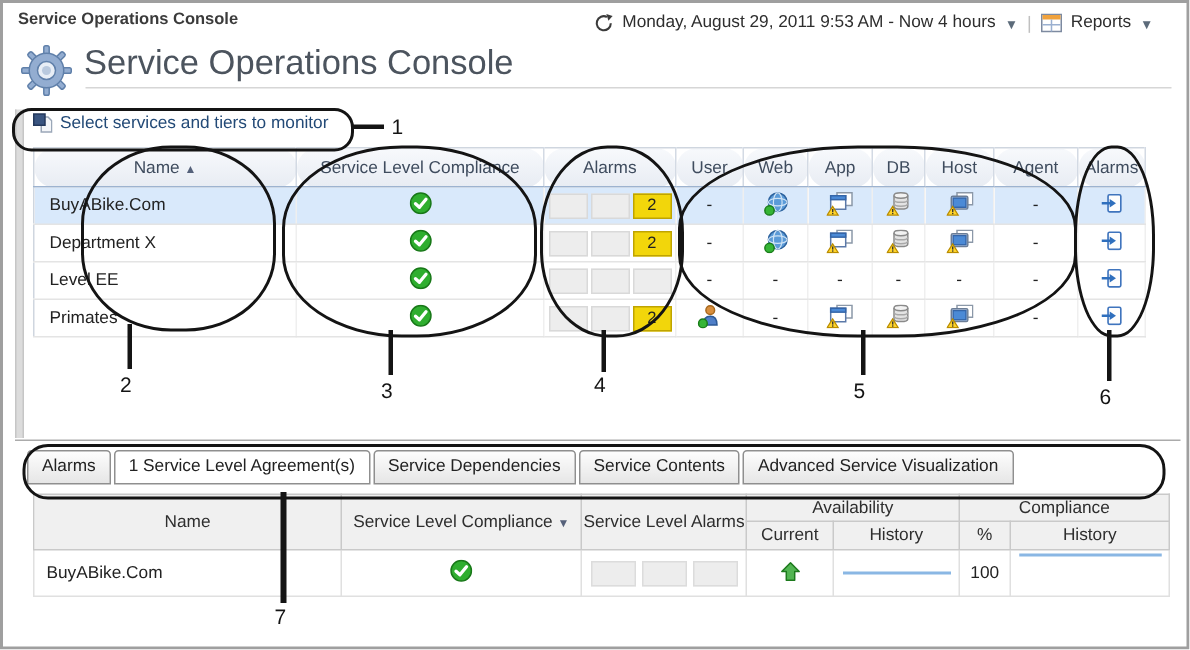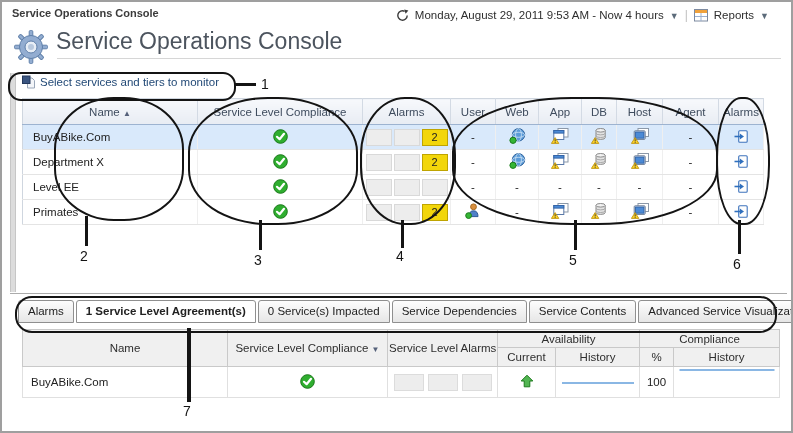--- a/index.html
+++ b/index.html
@@ -15,35 +15,35 @@
   .page-title{left:54px;top:26px;font-size:23px;color:#4c545e;}
   .title-rule{left:55px;top:56px;width:724px;height:1px;background:#d6d6d6;}
   .left-strip{left:8px;top:71px;width:6px;height:219px;background:#dcdcdc;border-left:1px solid #c6c6c6;border-right:1px solid #c6c6c6;box-sizing:border-box;}
   .select-row{left:20px;top:73px;display:flex;align-items:center;gap:5px;font-size:11.5px;color:#234a77;cursor:pointer;}
 
   
   .svc-table-wrap{left:20px;top:96px;}
   table{border-collapse:collapse;table-layout:fixed;}
   .svc{width:741px;border:1px solid #cfd6df;}
   .svc th{height:23px;font-weight:normal;font-size:11.5px;color:#3f4c5e;text-align:center;
-    background:linear-gradient(#f7f9fc,#e8ecf3);border-right:1px solid #d3dae4;border-bottom:1px solid #9db3d0;overflow:hidden;white-space:nowrap;}
+    background:linear-gradient(#f7f9fc,#e8ecf3);border-right:1px solid #d3dae4;border-bottom:1px solid #9db3d0;overflow:hidden;white-space:nowrap;border-radius:13px;}
   .svc td{height:22px;font-size:11.5px;color:#222;text-align:center;border-bottom:1px solid #e4e4e4;border-right:1px solid #efefef;overflow:hidden;white-space:nowrap;}
   .svc td.name{text-align:left;padding-left:10px;}
   .svc tr.selected td{background:#d9e9fb;}
   .dash{color:#555;}
   .abox{display:inline-block;width:24px;height:15px;line-height:15px;background:#ededed;border:1px solid #d9d9d9;vertical-align:middle;margin:0 1px;font-size:11px;color:#222;}
   .abox.yellow{background:#f2d60b;border-color:#bfa400;}
   .sort{font-size:8px;color:#55617a;}
 
   
   .divider{left:8px;top:291px;width:777px;height:1px;background:#ababab;}
   .tabs{left:16px;top:298px;display:flex;gap:2px;align-items:flex-end;}
   .tab{height:21px;line-height:21px;padding:0 9px;font-size:11.5px;color:#222;background:linear-gradient(#fdfdfd,#e6e6e6);
     border:1px solid #8f8f8f;border-radius:3px 3px 0 0;cursor:pointer;white-space:nowrap;}
-  .tab.active{background:#fff;font-weight:bold;}
+  .tab.active{background:#fff;font-weight:normal;}
 
   
   .sla-wrap{left:20px;top:327px;}
   .sla{width:757px;border:1px solid #bdbdbd;}
   .sla th{background:#f0f0f0;border:1px solid #c9c9c9;font-weight:normal;font-size:11.5px;color:#2e2e2e;overflow:hidden;white-space:nowrap;}
   .sla tr.gh th{height:15px;}
   .sla tr.sh th{height:16px;}
   .sla td{height:28px;font-size:11.5px;color:#222;border:1px solid #e0e0e0;text-align:center;overflow:hidden;white-space:nowrap;}
   .sla td.name{text-align:left;padding-left:8px;}
   .sbox{display:inline-block;width:28px;height:15px;background:#ededed;border:1px solid #dcdcdc;vertical-align:middle;margin:0 2px;}
@@ -338,21 +338,20 @@
               </span></td>
       </tr>
     </tbody>
       </table>
   </div>
 
   <div class="abs divider"></div>
   <div class="abs tabs">
     <div class="tab">Alarms</div>
     <div class="tab active">1 Service Level Agreement(s)</div>
-    <div class="tab">0 Service(s) Impacted</div>
     <div class="tab">Service Dependencies</div>
     <div class="tab">Service Contents</div>
     <div class="tab">Advanced Service Visualization</div>
   </div>
 
   <div class="abs sla-wrap">
     <table class="sla">
       <colgroup>
         <col style="width:205px">
           <col style="width:160px">

